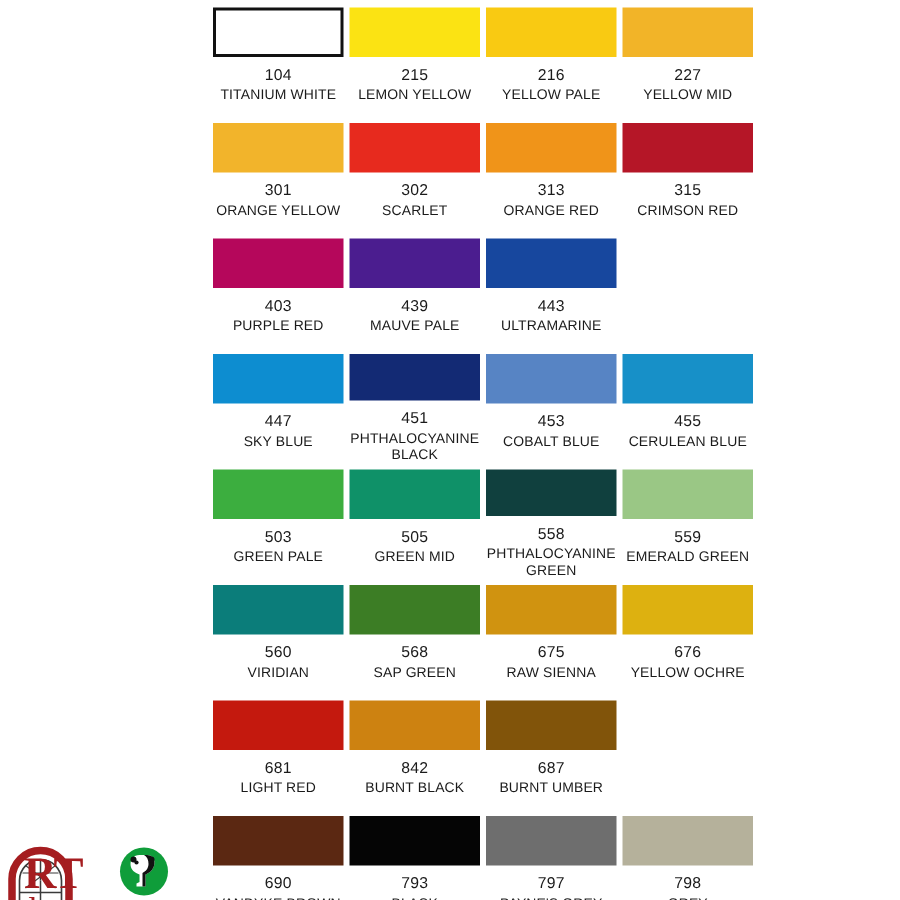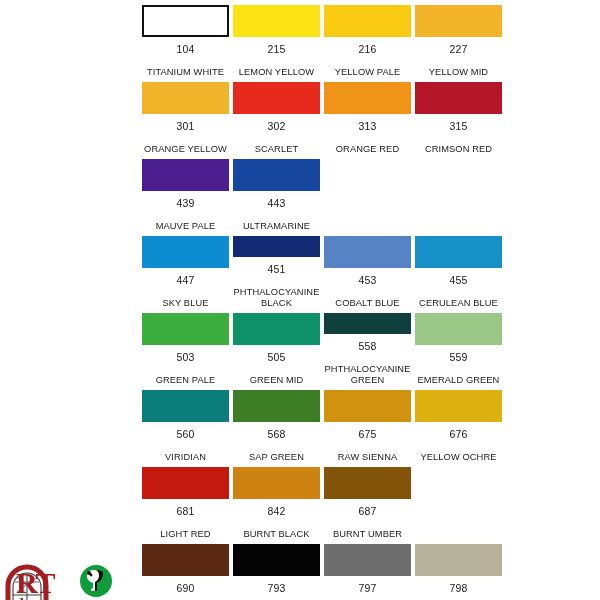--- a/index.html
+++ b/index.html
@@ -57,21 +57,21 @@
     font-size: 10.5px;
     color: #1a1a1a;
     margin-top: 6px;
     line-height: 12px;
     letter-spacing: 0.2px;
   }
 
   .swatch-label {
     font-size: 9.3px;
     color: #1a1a1a;
-    margin-top: 12px;
+    margin-top: 2px;
     line-height: 10.5px;
     text-align: center;
     width: 90px;
     letter-spacing: 0.1px;
   }
 
   
   .logo {
     position: absolute;
     left: 2px;
@@ -192,20 +192,25 @@
           <div class="swatch-code">313</div>
           <div class="swatch-label">ORANGE RED</div>
         </div>
         <div class="swatch-cell">
           <div class="swatch-chip" style="background: rgb(181, 22, 39);"></div>
           <div class="swatch-code">315</div>
           <div class="swatch-label">CRIMSON RED</div>
         </div>
       </div>
       <div class="swatch-row">
+        <div class="swatch-cell">
+          <div class="swatch-chip" style="background: rgb(181, 7, 91);"></div>
+          <div class="swatch-code">403</div>
+          <div class="swatch-label">PURPLE RED</div>
+        </div>
         <div class="swatch-cell">
           <div class="swatch-chip" style="background: rgb(75, 29, 143);"></div>
           <div class="swatch-code">439</div>
           <div class="swatch-label">MAUVE PALE</div>
         </div>
         <div class="swatch-cell">
           <div class="swatch-chip" style="background: rgb(23, 71, 158);"></div>
           <div class="swatch-code">443</div>
           <div class="swatch-label">ULTRAMARINE</div>
         </div>

